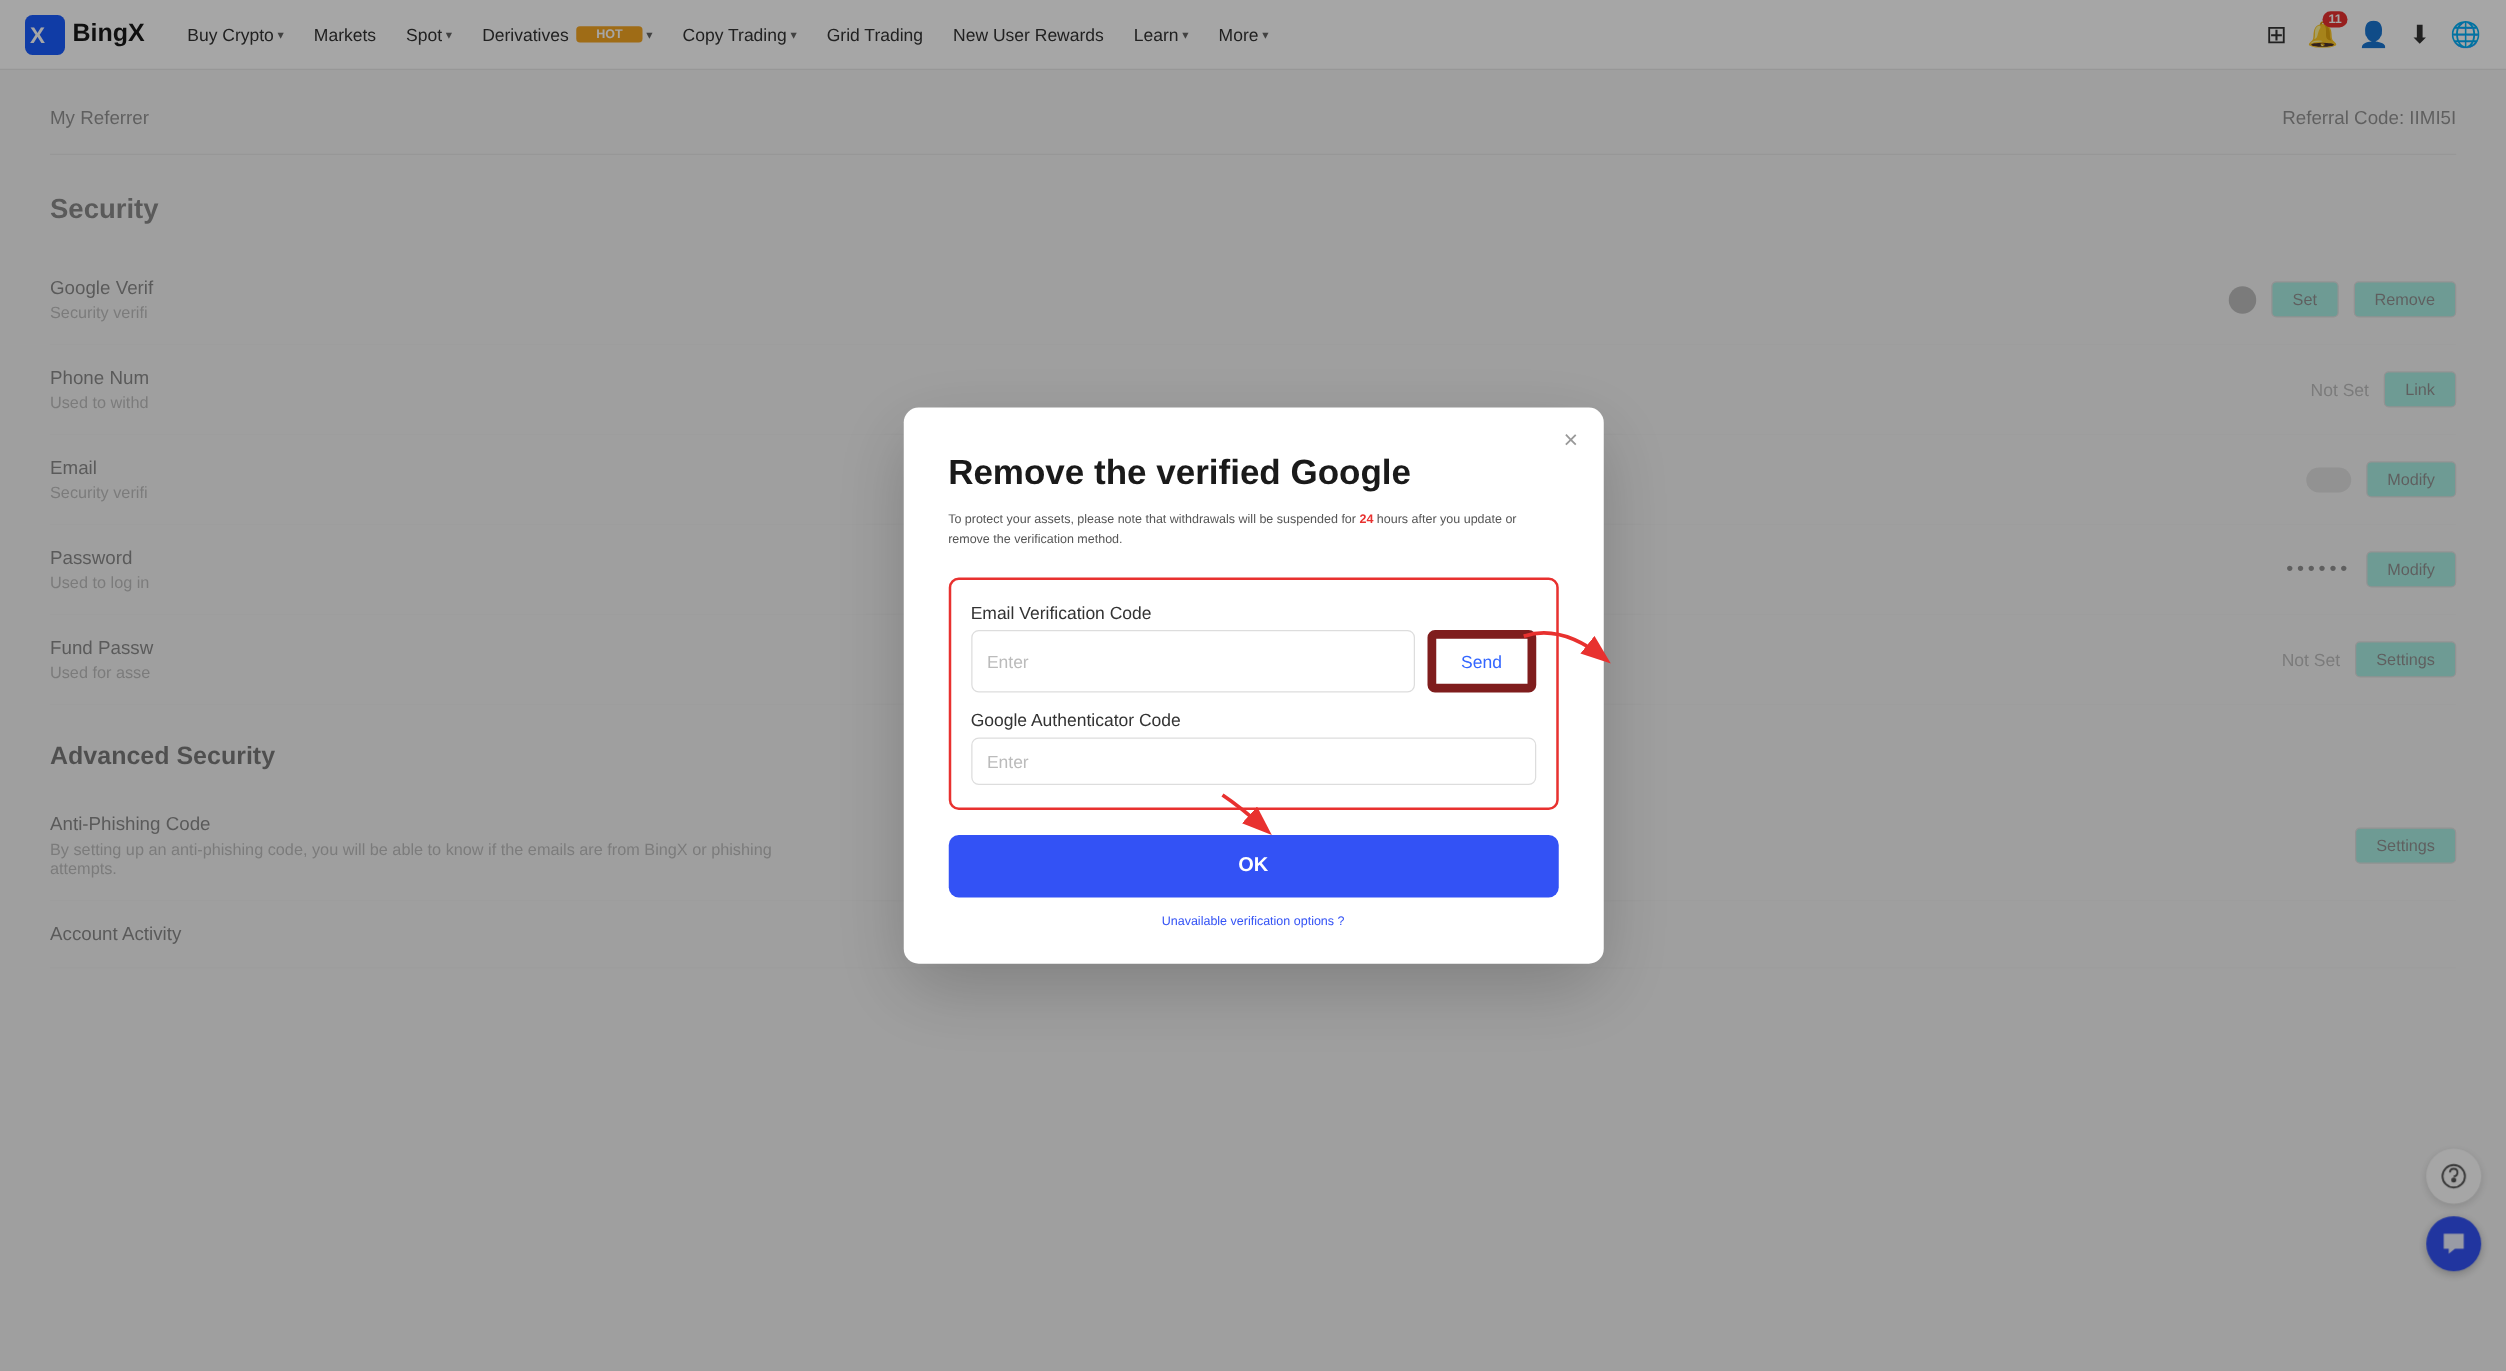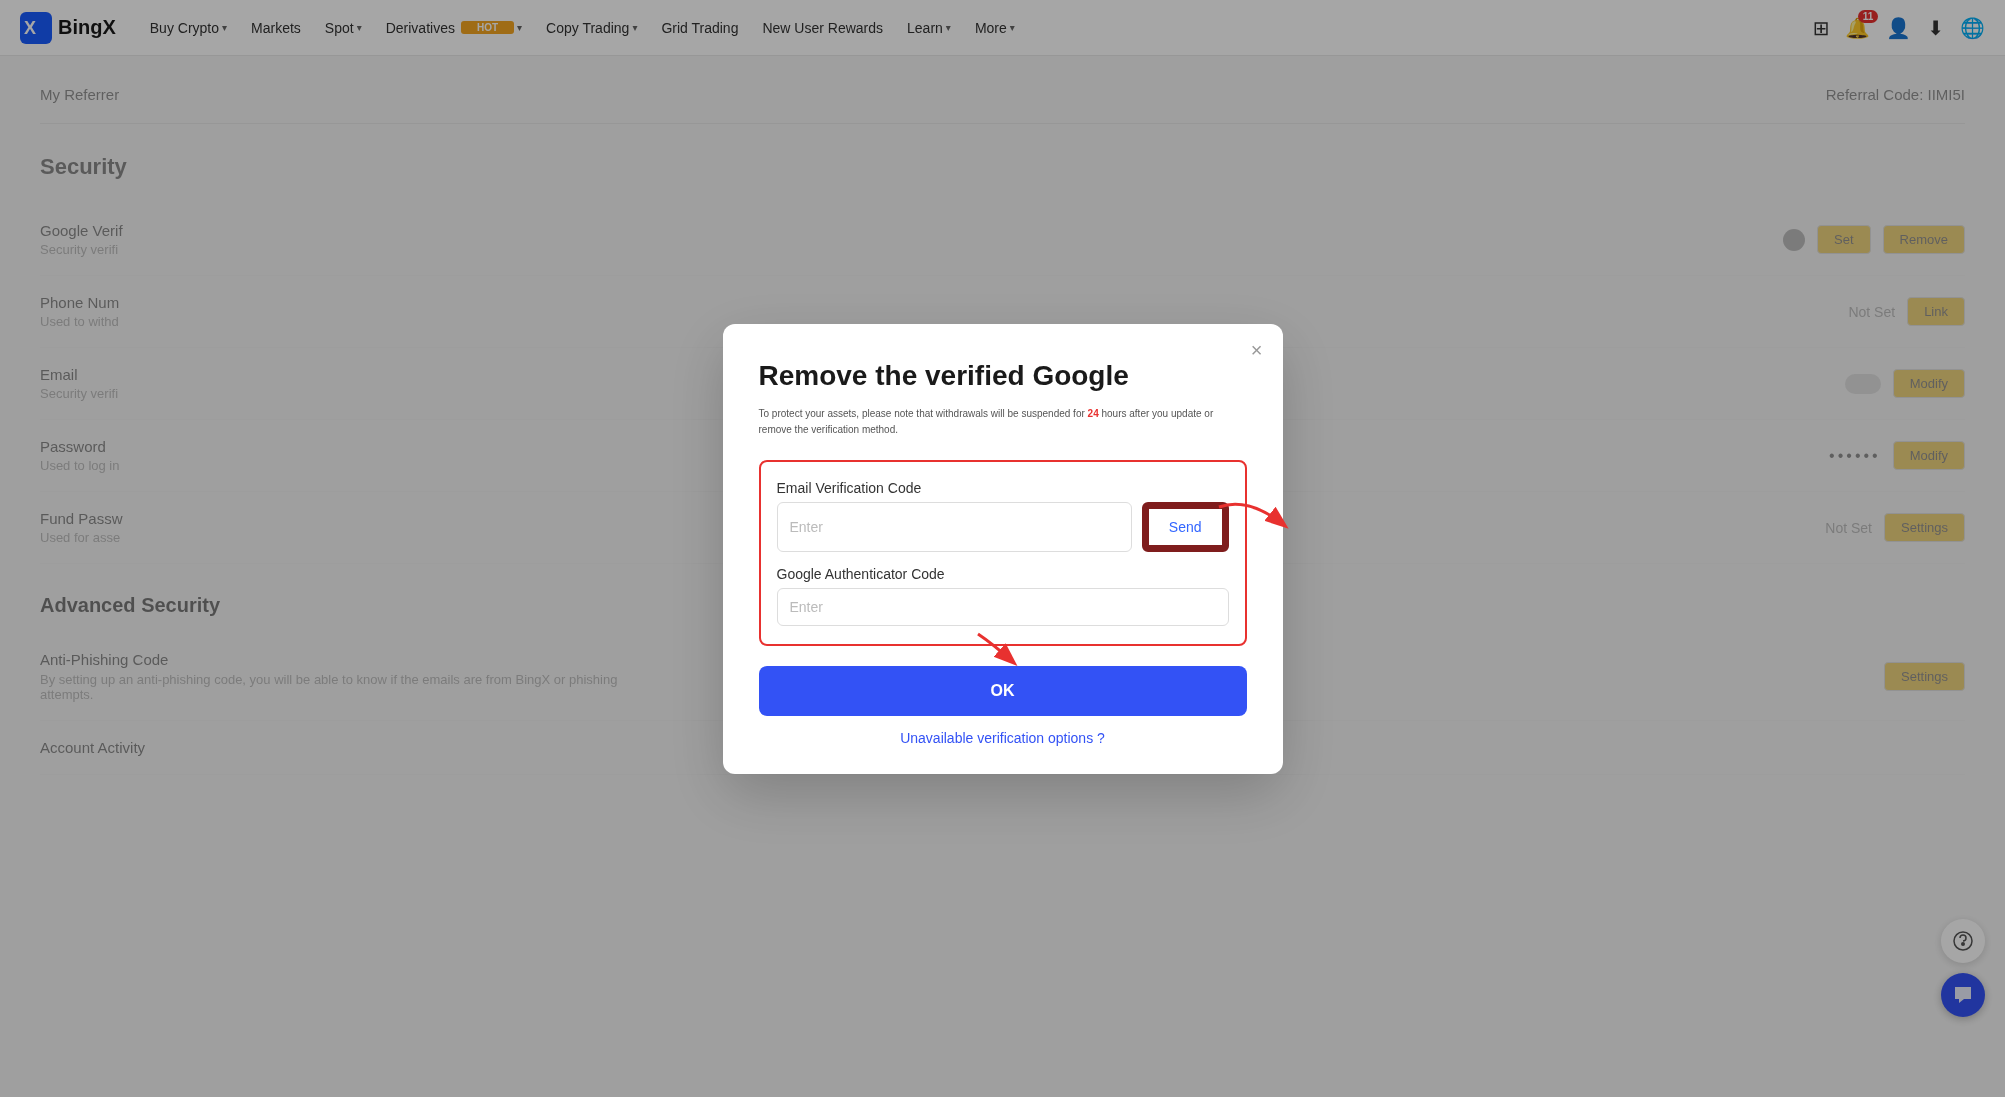--- a/index.html
+++ b/index.html
@@ -43,21 +43,21 @@
     .security-row {
       display: flex; align-items: center; justify-content: space-between;
       padding: 18px 0; border-bottom: 1px solid #eee;
     }
     .sec-label { font-size: 15px; color: #222; font-weight: 500; }
     .sec-sub { font-size: 13px; color: #888; margin-top: 3px; }
     .sec-right { display: flex; align-items: center; gap: 12px; }
     .sec-status { font-size: 14px; color: #888; }
     .sec-btn {
       padding: 6px 16px; border: 1px solid #ccc; border-radius: 4px;
-      background: #eab308; font-size: 13px; cursor: pointer; color: #333;
+      background: #5eead4; font-size: 13px; cursor: pointer; color: #333;
     }
     .google-icon { width: 22px; height: 22px; border-radius: 50%; background: #888; }
     .password-dots { color: #333; font-size: 16px; letter-spacing: 3px; }
     .toggle-area { display: flex; align-items: center; gap: 8px; }
     .toggle { width: 36px; height: 20px; background: #ccc; border-radius: 10px; }
     .advanced-title { font-size: 20px; font-weight: 600; margin-top: 30px; margin-bottom: 16px; }
 
     
     .overlay {
       position: fixed; top: 0; left: 0; right: 0; bottom: 0;
@@ -98,21 +98,21 @@
     }
 
     
     .ok-btn {
       width: 100%; padding: 16px; background: #3352f5; border: none; border-radius: 8px;
       color: #fff; font-size: 16px; font-weight: 600; cursor: pointer; margin-bottom: 14px;
       position: relative;
       text-align: center;
     }
     .unavailable-link {
-      display: block; text-align: center; color: #3352f5; font-size: 14px;
+      display: block; text-align: center; color: #3352f5; font-size: 10px;
       text-decoration: none; cursor: pointer;
     }
 
     
     .float-btns {
       position: fixed; right: 20px; bottom: 80px; display: flex; flex-direction: column; gap: 10px; z-index: 50;
     }
     .float-btn {
       width: 44px; height: 44px; border-radius: 50%; display: flex; align-items: center; justify-content: center;
       font-size: 18px; cursor: pointer;

